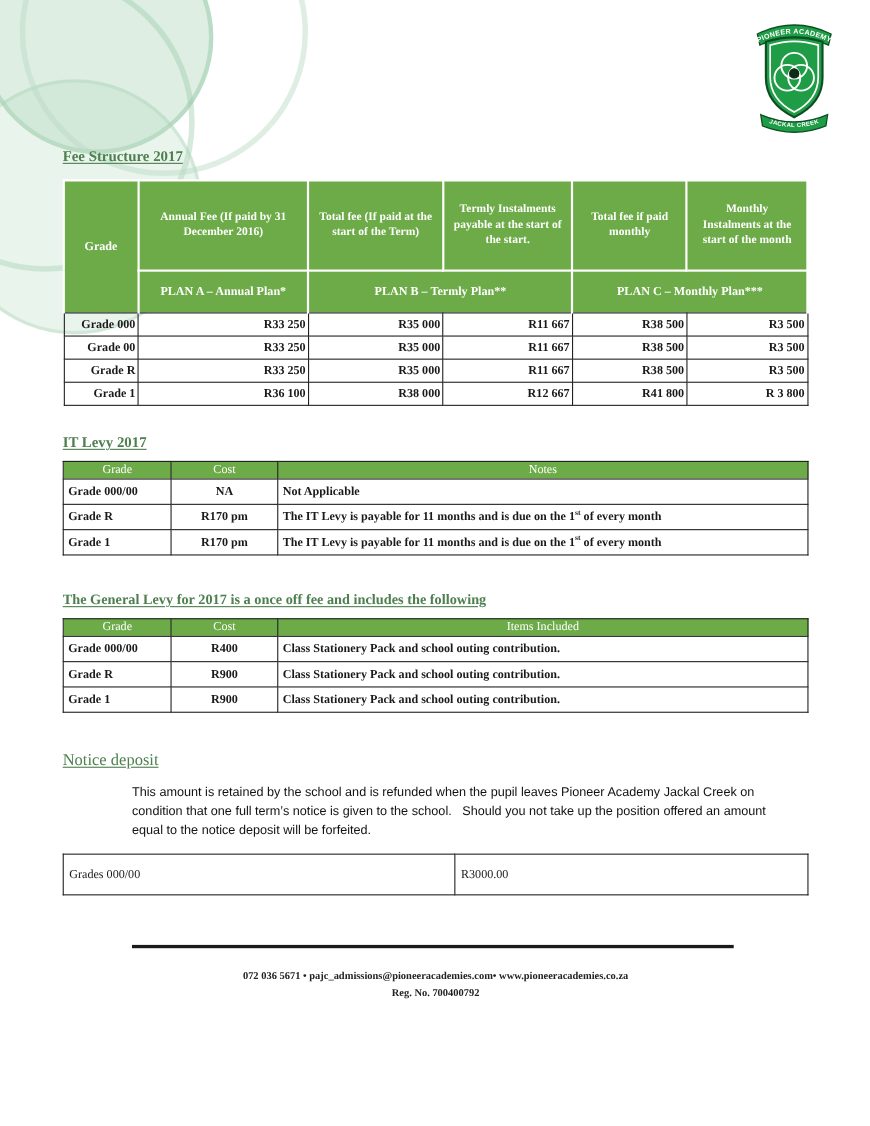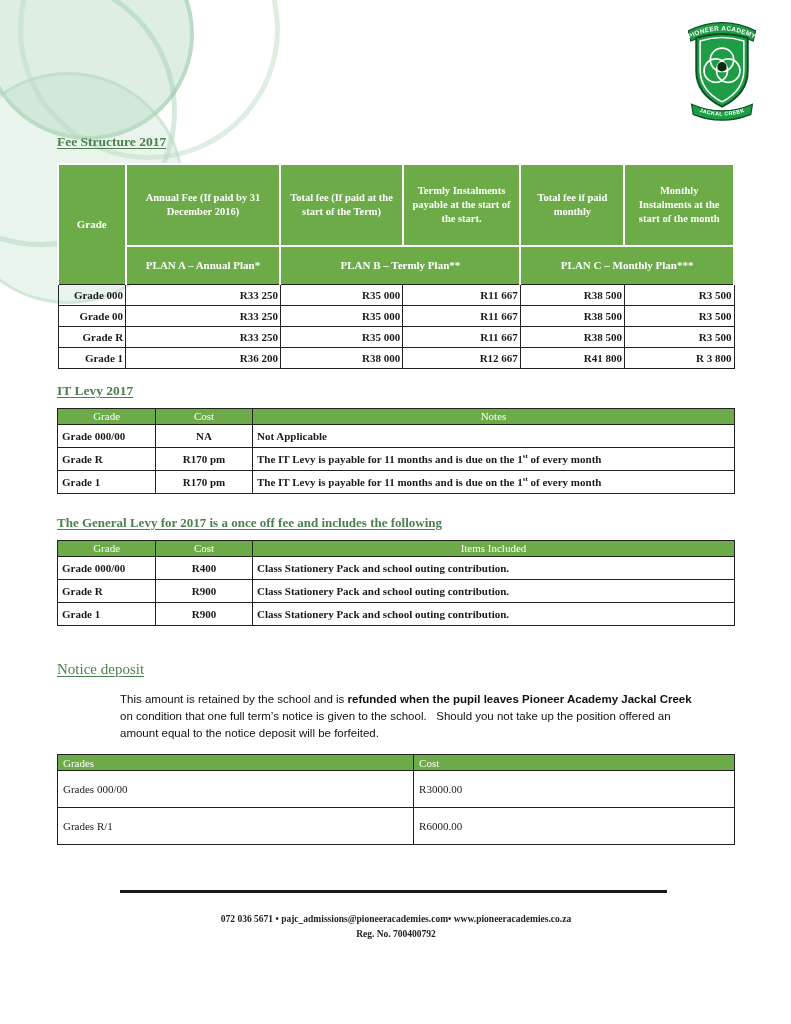--- a/index.html
+++ b/index.html
@@ -20,22 +20,22 @@
 
   .heading {
     margin: 0; text-align: left;
     color: #4d7f4f;
     text-decoration: underline;
     text-underline-offset: 2px;
     font-weight: bold;
     font-size: 13.5px;
   }
   #fee-title   { margin-top: 134px; }
-  #itlevy-title{ margin-top: 14px; }
-  #genlevy-title{ margin-top: 21px; font-size: 13px; }
+  #itlevy-title{ margin-top: 25px; }
+  #genlevy-title{ margin-top: 32px; font-size: 13px; }
   #notice-title{ margin-top: 35px; font-weight: normal; font-size: 15px; }
 
   table { border-collapse: collapse; width: 100%; table-layout: fixed; }
 
   
   .fee-table { margin-top: 13px; }
   .fee-table th {
     background: #6cab47; color: #ffffff;
     font-weight: bold; font-size: 10.5px; line-height: 1.35;
     vertical-align: middle; text-align: center;
@@ -64,21 +64,21 @@
   .levy-table td.c-cost  { text-align: center; }
   .levy-table td.c-note  { text-align: left; }
   .levy-table sup { font-size: 7px; line-height: 0; }
 
   
   .notice-para {
     margin: 13px 0 0 63px; width: 580px;
     font-family: "Liberation Sans", sans-serif;
     font-size: 11.5px; line-height: 1.5; color: #111;
   }
-  .notice-para .bold { font-weight: bold; }
+  .notice-para .bold { font-weight: normal; }
 
   
   .notice-table { margin-top: 12px; }
   .notice-table th {
     background: #6cab47; color: #ffffff; font-weight: normal;
     font-size: 11px; text-align: left; border: 1px solid #222;
     height: 16px; padding: 0 5px;
   }
   .notice-table td {
     border: 1px solid #222; font-size: 11px; text-align: left;
@@ -169,21 +169,21 @@
       <tr>
         <td>Grade R</td>
         <td>R33 250</td>
         <td>R35 000</td>
         <td>R11 667</td>
         <td>R38 500</td>
         <td>R3 500</td>
       </tr>
       <tr>
         <td>Grade 1</td>
-        <td>R36 200</td>
+        <td>R36 100</td>
         <td>R38 000</td>
         <td>R12 667</td>
         <td>R41 800</td>
         <td>R 3 800</td>
       </tr>
     </tbody>
   </table>
 
   <h2 class="heading" id="itlevy-title">IT Levy 2017</h2>
 
@@ -253,30 +253,22 @@
 
   <p class="notice-para"><span>This amount is retained by the school and is </span><span class="bold">refunded when the pupil leaves Pioneer Academy Jackal Creek</span><span> on condition that one full term’s notice is given to the school.&nbsp;&nbsp; Should you not take up the position offered an amount equal to the notice deposit will be forfeited.</span></p>
 
   <table class="notice-table">
     <colgroup>
         <col style="width:52.6%">
         <col style="width:47.4%">
       </colgroup>
     <tbody>
       <tr>
-        <th>Grades</th>
-        <th>Cost</th>
-      </tr>
-      <tr>
         <td>Grades 000/00</td>
         <td>R3000.00</td>
-      </tr>
-      <tr>
-        <td>Grades R/1</td>
-        <td>R6000.00</td>
       </tr>
     </tbody>
   </table>
 
   <div class="footer-rule"></div>
   <div class="footer-text">
     <div>072 036 5671 • pajc_admissions@pioneeracademies.com• www.pioneeracademies.co.za</div>
     <div>Reg. No. 700400792</div>
   </div>
 

